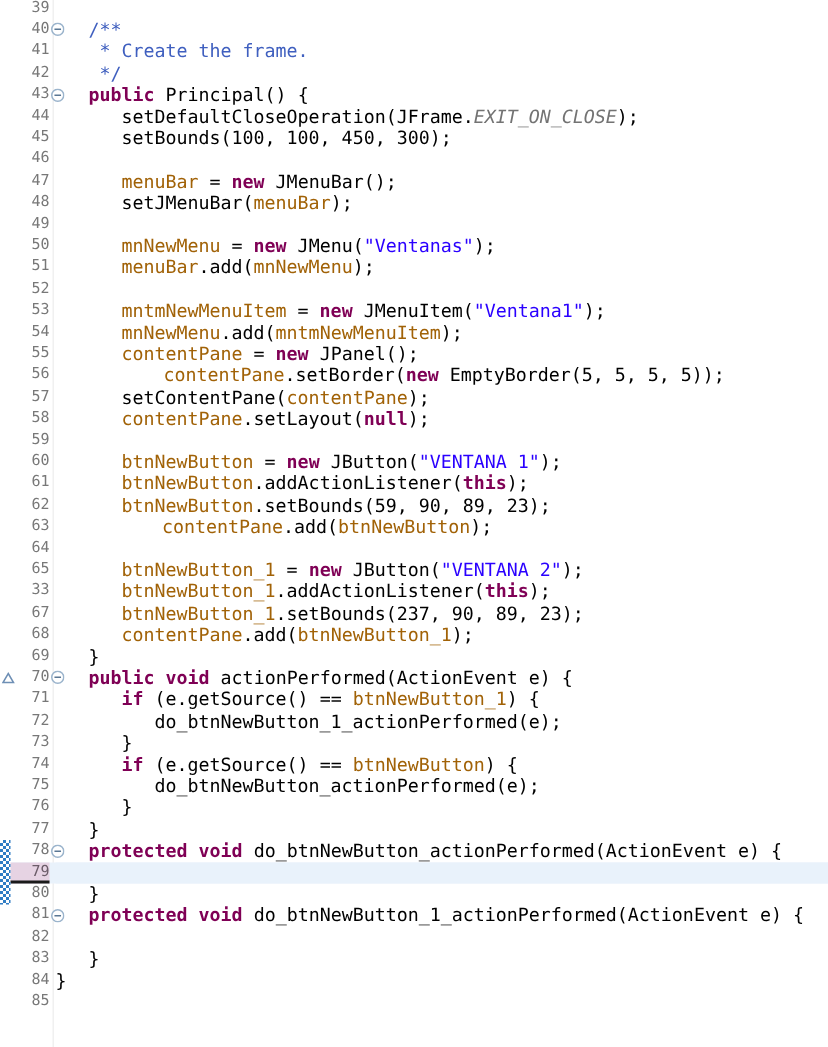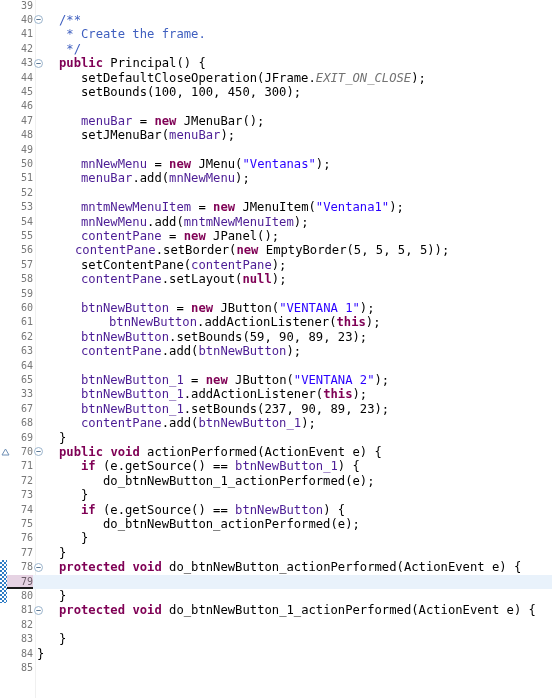--- a/index.html
+++ b/index.html
@@ -55,21 +55,21 @@
     position:absolute;left:37px;width:515px;height:14.4px;
     font-size:12.2px;line-height:14.4px;color:#000;
     letter-spacing:0px;
   }
   .code{padding-left:22px;display:inline-block;}
 
   
   .kw{color:#7f0055;font-weight:bold;}
   .str{color:#2a00ff;}
   .cmt{color:#3f5fbf;}
-  .fld{color:#4c1d95;}
+  .fld{color:#a16207;}
   .sfld{color:#737373;font-style:italic;}
   .pl{color:#000000;}
 </style>
 </head>
 <body>
 
 <div id="editor">
   <div class="gutter-sep"></div>
   <div id="rows">
       <div class="row" style="top: -1.5px;"><div class="lineno">39</div><div class="codecell"><span class="code" style="padding-left: 0px;"></span></div></div>
@@ -88,28 +88,28 @@
       <div class="row" style="top: 99.3px;"><div class="lineno">46</div><div class="codecell"><span class="code" style="padding-left: 0px;"></span></div></div>
       <div class="row" style="top: 113.7px;"><div class="lineno">47</div><div class="codecell"><span class="code" style="padding-left: 44px;"><span class="fld">menuBar</span><span class="pl"> = </span><span class="kw">new</span><span class="pl"> JMenuBar();</span></span></div></div>
       <div class="row" style="top: 128.1px;"><div class="lineno">48</div><div class="codecell"><span class="code" style="padding-left: 44px;"><span class="pl">setJMenuBar(</span><span class="fld">menuBar</span><span class="pl">);</span></span></div></div>
       <div class="row" style="top: 142.5px;"><div class="lineno">49</div><div class="codecell"><span class="code" style="padding-left: 0px;"></span></div></div>
       <div class="row" style="top: 156.9px;"><div class="lineno">50</div><div class="codecell"><span class="code" style="padding-left: 44px;"><span class="fld">mnNewMenu</span><span class="pl"> = </span><span class="kw">new</span><span class="pl"> JMenu(</span><span class="str">"Ventanas"</span><span class="pl">);</span></span></div></div>
       <div class="row" style="top: 171.3px;"><div class="lineno">51</div><div class="codecell"><span class="code" style="padding-left: 44px;"><span class="fld">menuBar</span><span class="pl">.add(</span><span class="fld">mnNewMenu</span><span class="pl">);</span></span></div></div>
       <div class="row" style="top: 185.7px;"><div class="lineno">52</div><div class="codecell"><span class="code" style="padding-left: 0px;"></span></div></div>
       <div class="row" style="top: 200.1px;"><div class="lineno">53</div><div class="codecell"><span class="code" style="padding-left: 44px;"><span class="fld">mntmNewMenuItem</span><span class="pl"> = </span><span class="kw">new</span><span class="pl"> JMenuItem(</span><span class="str">"Ventana1"</span><span class="pl">);</span></span></div></div>
       <div class="row" style="top: 214.5px;"><div class="lineno">54</div><div class="codecell"><span class="code" style="padding-left: 44px;"><span class="fld">mnNewMenu</span><span class="pl">.add(</span><span class="fld">mntmNewMenuItem</span><span class="pl">);</span></span></div></div>
       <div class="row" style="top: 228.9px;"><div class="lineno">55</div><div class="codecell"><span class="code" style="padding-left: 44px;"><span class="fld">contentPane</span><span class="pl"> = </span><span class="kw">new</span><span class="pl"> JPanel();</span></span></div></div>
-      <div class="row" style="top: 243.3px;"><div class="lineno">56</div><div class="codecell"><span class="code" style="padding-left: 38px;"><span class="fld">contentPane</span><span class="pl">.setBorder(</span><span class="kw">new</span><span class="pl"> EmptyBorder(5, 5, 5, 5));</span></span></div></div>
+      <div class="row" style="top: 243.3px;"><div class="lineno">56</div><div class="codecell"><span class="code" style="padding-left: 72px;"><span class="fld">contentPane</span><span class="pl">.setBorder(</span><span class="kw">new</span><span class="pl"> EmptyBorder(5, 5, 5, 5));</span></span></div></div>
       <div class="row" style="top: 257.7px;"><div class="lineno">57</div><div class="codecell"><span class="code" style="padding-left: 44px;"><span class="pl">setContentPane(</span><span class="fld">contentPane</span><span class="pl">);</span></span></div></div>
       <div class="row" style="top: 272.1px;"><div class="lineno">58</div><div class="codecell"><span class="code" style="padding-left: 44px; text-align: center;"><span class="fld">contentPane</span><span class="pl">.setLayout(</span><span class="kw">null</span><span class="pl">);</span></span></div></div>
       <div class="row" style="top: 286.5px;"><div class="lineno">59</div><div class="codecell"><span class="code" style="padding-left: 0px;"></span></div></div>
       <div class="row" style="top: 300.9px;"><div class="lineno">60</div><div class="codecell"><span class="code" style="padding-left: 44px;"><span class="fld">btnNewButton</span><span class="pl"> = </span><span class="kw">new</span><span class="pl"> JButton(</span><span class="str">"VENTANA 1"</span><span class="pl">);</span></span></div></div>
-      <div class="row" style="top: 315.3px;"><div class="lineno">61</div><div class="codecell"><span class="code" style="padding-left: 72px;"><span class="fld">btnNewButton</span><span class="pl">.addActionListener(</span><span class="kw">this</span><span class="pl">);</span></span></div></div>
+      <div class="row" style="top: 315.3px;"><div class="lineno">61</div><div class="codecell"><span class="code" style="padding-left: 44px;"><span class="fld">btnNewButton</span><span class="pl">.addActionListener(</span><span class="kw">this</span><span class="pl">);</span></span></div></div>
       <div class="row" style="top: 329.7px;"><div class="lineno">62</div><div class="codecell"><span class="code" style="padding-left: 44px;"><span class="fld">btnNewButton</span><span class="pl">.setBounds(59, 90, 89, 23);</span></span></div></div>
-      <div class="row" style="top: 344.1px;"><div class="lineno">63</div><div class="codecell"><span class="code" style="padding-left: 44px;"><span class="fld">contentPane</span><span class="pl">.add(</span><span class="fld">btnNewButton</span><span class="pl">);</span></span></div></div>
+      <div class="row" style="top: 344.1px;"><div class="lineno">63</div><div class="codecell"><span class="code" style="padding-left: 44px; margin-left: 27px;"><span class="fld">contentPane</span><span class="pl">.add(</span><span class="fld">btnNewButton</span><span class="pl">);</span></span></div></div>
       <div class="row" style="top: 358.5px;"><div class="lineno">64</div><div class="codecell"><span class="code" style="padding-left: 0px;"></span></div></div>
       <div class="row" style="top: 372.9px;"><div class="lineno">65</div><div class="codecell"><span class="code" style="padding-left: 44px;"><span class="fld">btnNewButton_1</span><span class="pl"> = </span><span class="kw">new</span><span class="pl"> JButton(</span><span class="str">"VENTANA 2"</span><span class="pl">);</span></span></div></div>
       <div class="row" style="top: 387.3px;"><div class="lineno">33</div><div class="codecell"><span class="code" style="padding-left: 44px;"><span class="fld">btnNewButton_1</span><span class="pl">.addActionListener(</span><span class="kw">this</span><span class="pl">);</span></span></div></div>
       <div class="row" style="top: 401.7px;"><div class="lineno">67</div><div class="codecell"><span class="code" style="padding-left: 44px;"><span class="fld">btnNewButton_1</span><span class="pl">.setBounds(237, 90, 89, 23);</span></span></div></div>
       <div class="row" style="top: 416.1px;"><div class="lineno">68</div><div class="codecell"><span class="code" style="padding-left: 44px;"><span class="fld">contentPane</span><span class="pl">.add(</span><span class="fld">btnNewButton_1</span><span class="pl">);</span></span></div></div>
       <div class="row" style="top: 430.5px;"><div class="lineno">69</div><div class="codecell"><span class="code" style="padding-left: 22px;"><span class="pl">}</span></span></div></div>
       <div class="row" style="top: 444.9px;"><div class="lineno">70</div><div class="ovr"><svg width="9" height="8" viewBox="0 0 9 8">
             <path d="M4.5 1 L8 7 L1 7 Z" fill="none" stroke="#6e8fb5" stroke-width="1"></path>
           </svg></div><div class="fold"><svg width="9" height="9" viewBox="0 0 9 9">
             <circle cx="4.5" cy="4.5" r="4" fill="#ffffff" stroke="#9bb4cc" stroke-width="1"></circle>

